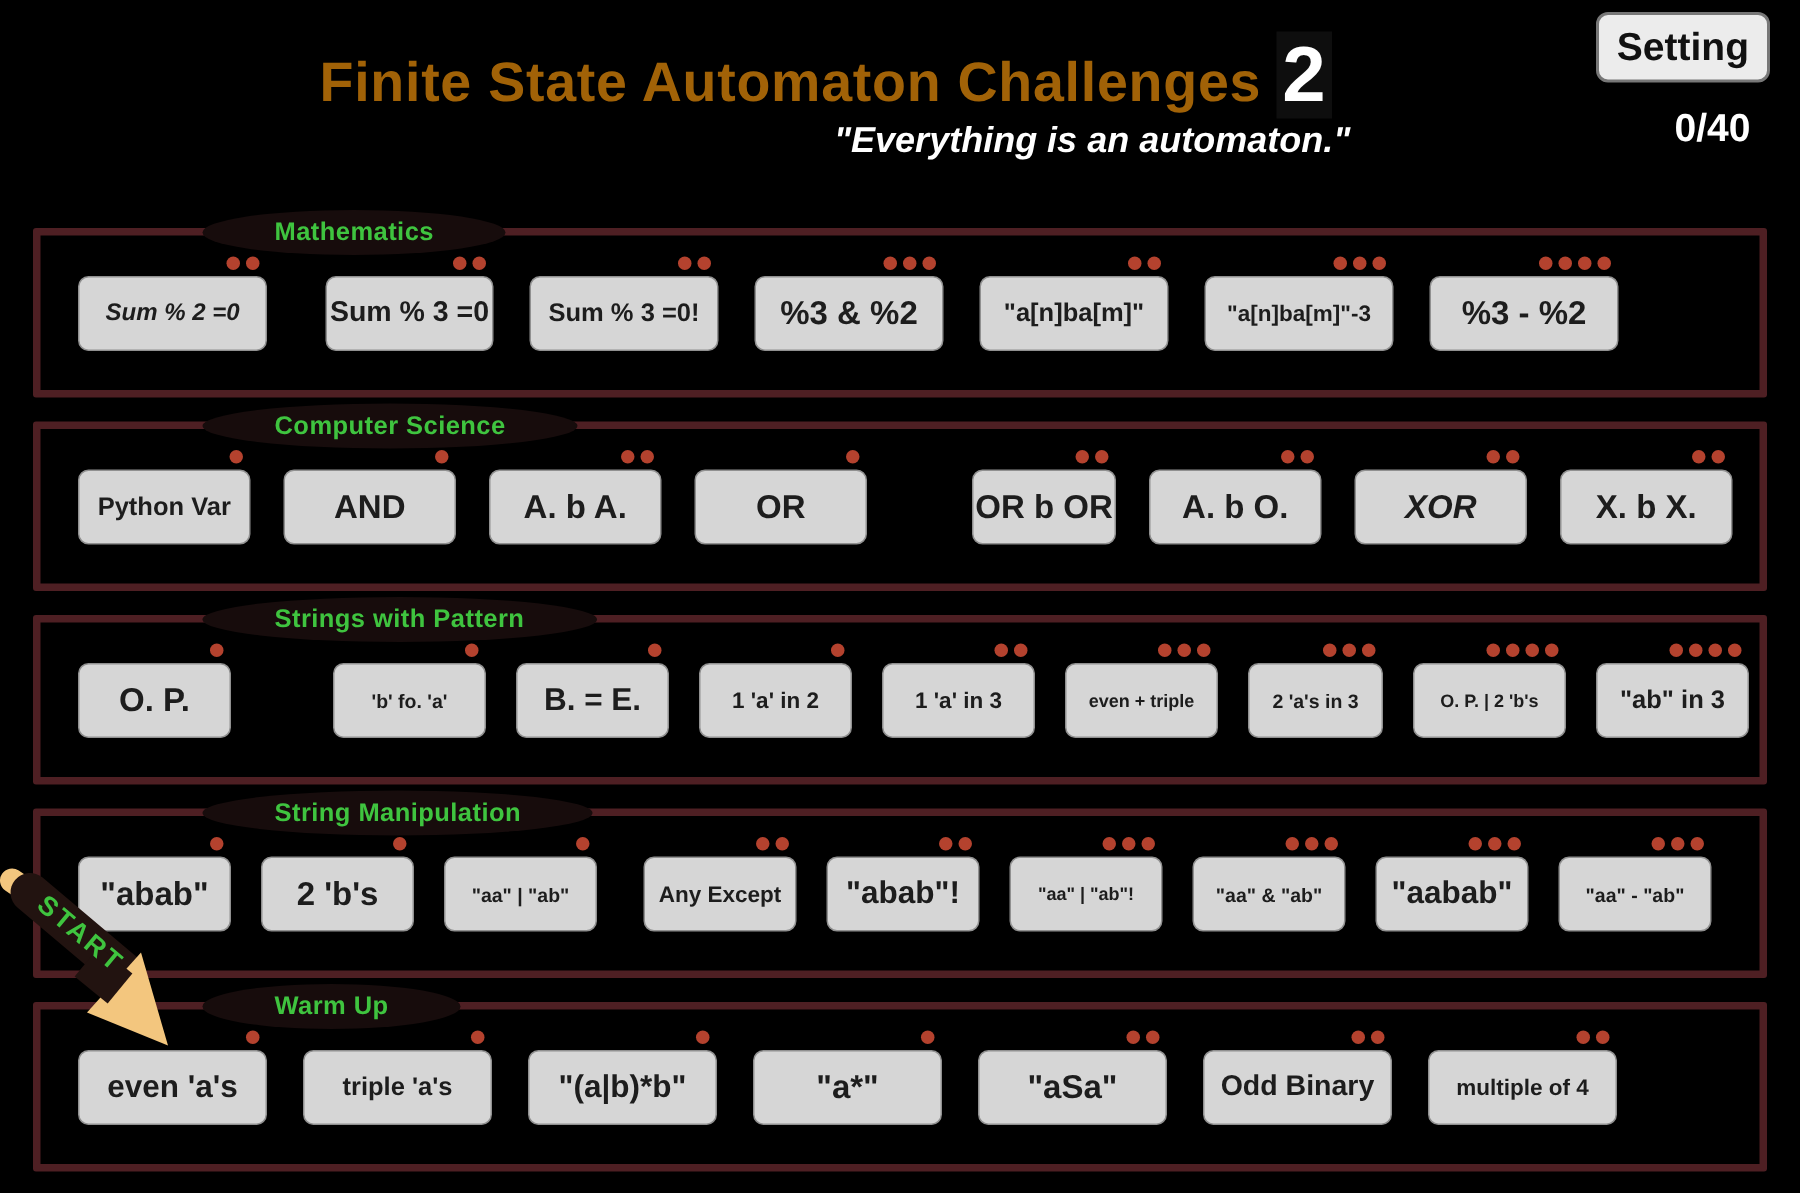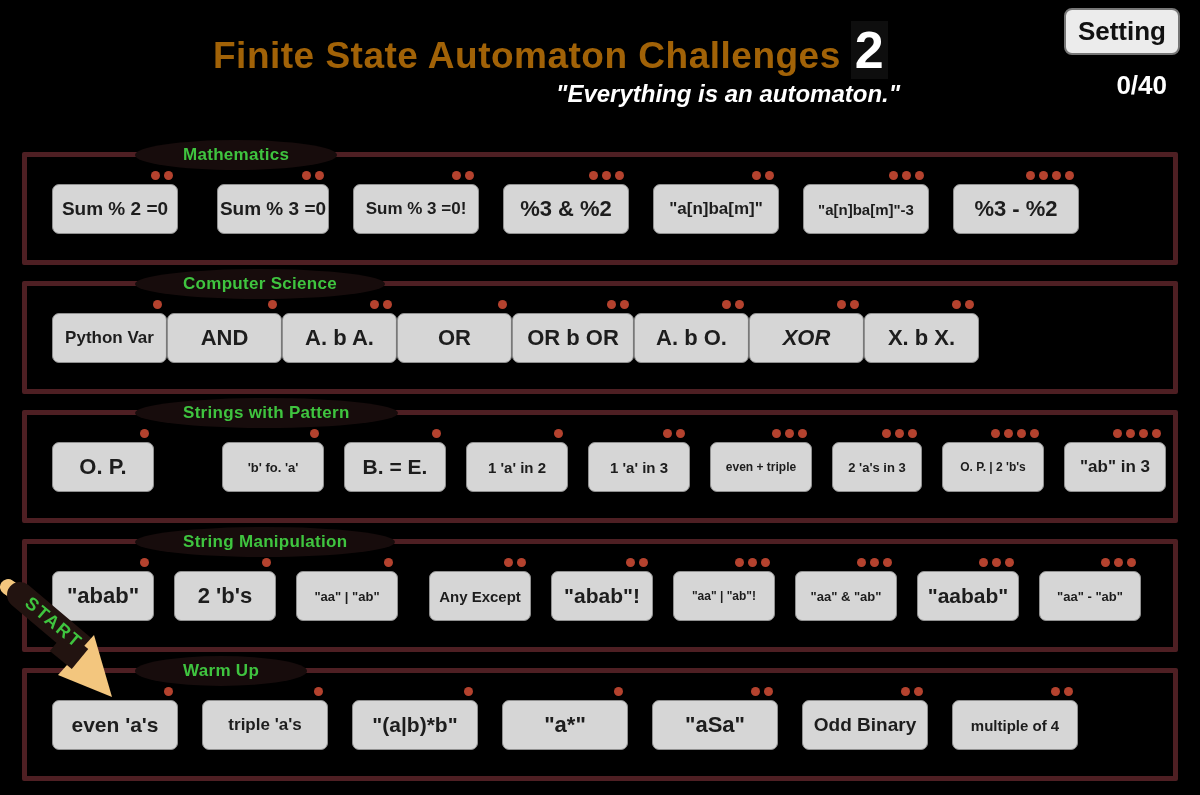--- a/index.html
+++ b/index.html
@@ -53,21 +53,21 @@
 
   <div id="sections">
   <div class="section">
     <div class="section-label">Mathematics</div>
     <div class="row" style="gap: 24px;">
   <div class="cell" style="width: 126px;">
     <div class="dots">
               <span class="dot"></span>
               <span class="dot"></span>
             </div>
-    <button class="challenge-btn" style="font-size: 19px;">Sum % 2 =0</button>
+    <button class="challenge-btn" style="font-size: 16px; font-style: italic;">Sum % 2 =0</button>
   </div>
 
   <div class="cell" style="width: 112px; padding-left: 15px;">
     <div class="dots">
               <span class="dot"></span>
               <span class="dot"></span>
             </div>
     <button class="challenge-btn" style="font-size: 19px;">Sum % 3 =0</button>
   </div>
 
@@ -112,21 +112,21 @@
               <span class="dot"></span>
               <span class="dot"></span>
             </div>
     <button class="challenge-btn" style="font-size: 22px;">%3 - %2</button>
   </div>
 </div>
   </div>
 
   <div class="section">
     <div class="section-label">Computer Science</div>
-    <div class="row" style="">
+    <div class="row" style="gap: 22px;">
   <div class="cell" style="width: 115px;">
     <div class="dots">
               <span class="dot"></span>
             </div>
     <button class="challenge-btn" style="font-size: 17px;">Python Var</button>
   </div>
 
   <div class="cell" style="width: 115px;">
     <div class="dots">
               <span class="dot"></span>
@@ -142,21 +142,21 @@
     <button class="challenge-btn" style="font-size: 22px;">A. b A.</button>
   </div>
 
   <div class="cell" style="width: 115px;">
     <div class="dots">
               <span class="dot"></span>
             </div>
     <button class="challenge-btn" style="font-size: 22px;">OR</button>
   </div>
 
-  <div class="cell" style="width: 122px;">
+  <div class="cell" style="width: 96px; margin-left: 48px;">
     <div class="dots">
               <span class="dot"></span>
               <span class="dot"></span>
             </div>
     <button class="challenge-btn" style="font-size: 22px;">OR b OR</button>
   </div>
 
   <div class="cell" style="width: 115px;">
     <div class="dots">
               <span class="dot"></span>

